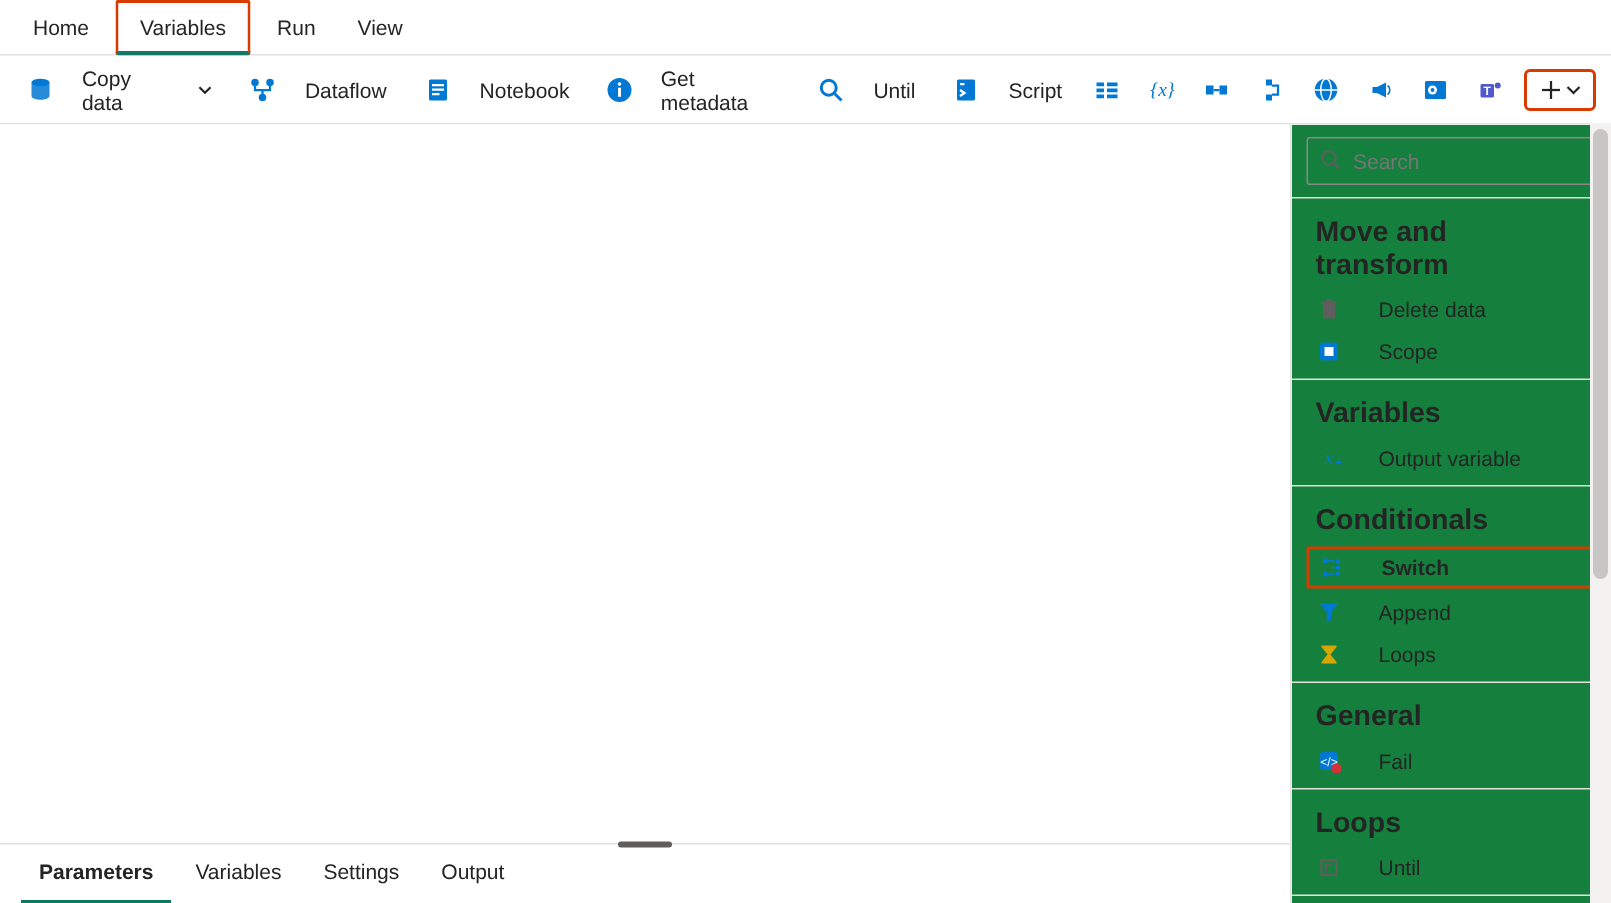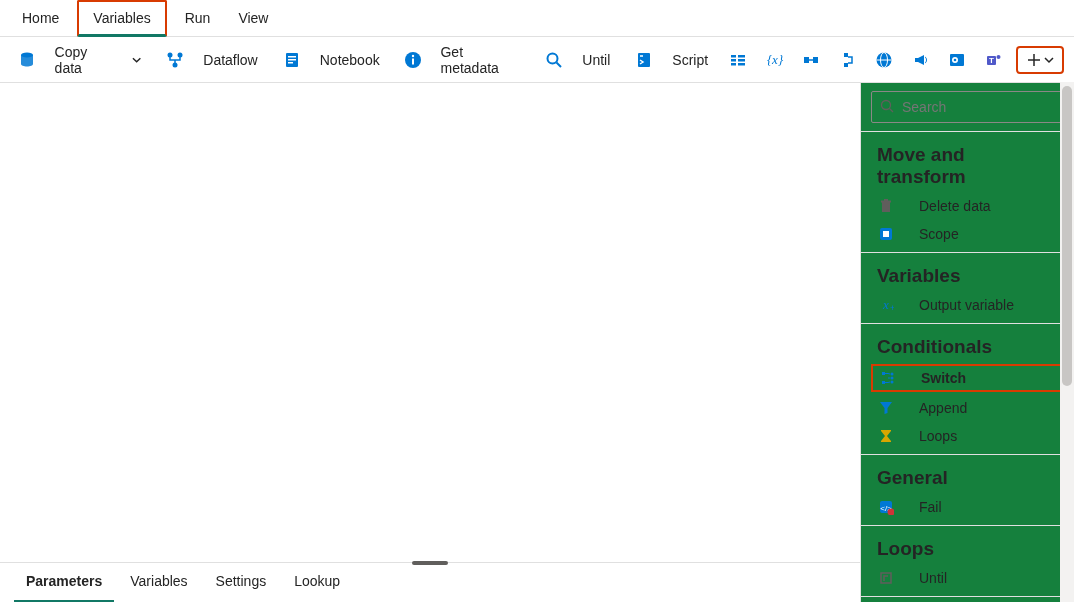--- a/index.html
+++ b/index.html
@@ -361,21 +361,21 @@
 </div>
 
 <div class="main">
   <div class="canvas">
     <div class="canvas-divider"></div>
     <div class="drag-handle"></div>
     <div class="bottom-tabs">
       <div class="bottom-tab active">Parameters</div>
       <div class="bottom-tab">Variables</div>
       <div class="bottom-tab">Settings</div>
-      <div class="bottom-tab">Lookup</div>
+      <div class="bottom-tab">Output</div>
     </div>
   </div>
 
   <div class="side-panel">
     <div class="search-box">
       <span class="search-icon">
         <svg width="14" height="14" viewBox="0 0 14 14">
             <circle cx="6" cy="6" r="4.5" stroke="#605e5c" stroke-width="1.3" fill="none"></circle>
             <line x1="9.5" y1="9.5" x2="13" y2="13" stroke="#605e5c" stroke-width="1.3"></line>
           </svg>

